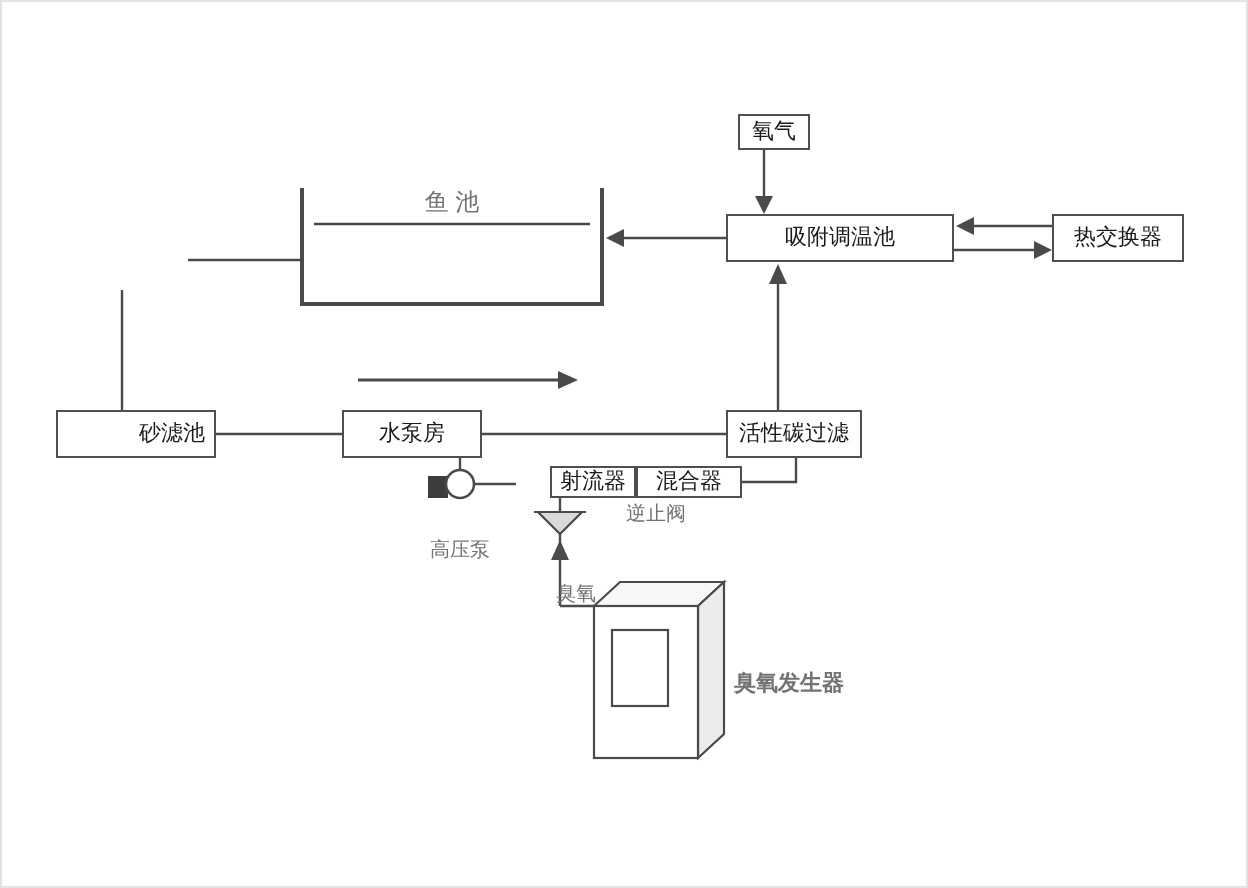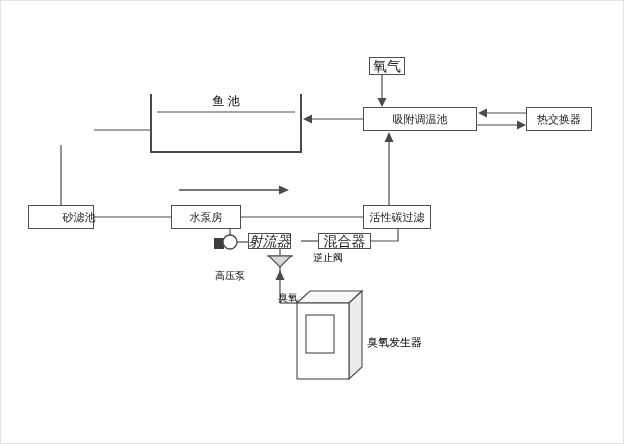--- a/index.html
+++ b/index.html
@@ -24,26 +24,26 @@
     border: 1px solid #4f4f4f;
     background: #ffffff;
     display: flex;
     align-items: center;
     justify-content: center;
     font-size: 11px;
     line-height: 1;
     color: #1a1a1a;
     white-space: nowrap;
   }
-  .small { font-size: 14px; }
+  .small { font-size: 11px; }
   .lbl {
     position: absolute;
     font-size: 10px;
     line-height: 1;
-    color: #000000;
+    color: #737373;
     white-space: nowrap;
   }
   .lbl.center { text-align: center; }
 </style>
 </head>
 <body>
 
 <div id="stage">
 
   <svg id="wires" width="624" height="444" viewBox="0 0 624 444" xmlns="http://www.w3.org/2000/svg">
@@ -101,37 +101,37 @@
       <polygon points="296,302 309,290 361,290 348,302" fill="#f7f7f7"></polygon>
       <polygon points="348,302 361,290 361,366 348,378" fill="#ececec"></polygon>
       <rect x="296" y="302" width="52" height="76" fill="#ffffff"></rect>
       <rect x="305" y="314" width="28" height="38" fill="#ffffff"></rect>
     </g>
   </svg>
 
 
   <div class="lbl center" style="left:150px; top:94px; width:150px; font-size:12px;">鱼 池</div>
 
-  <div class="nbox" style="left:27px;  top:204px; width:66px;  height:24px;padding-left:36px;">砂滤池</div>
+  <div class="nbox" style="left:27px;  top:204px; width:80px;  height:24px;padding-left:36px;">砂滤池</div>
 
   <div class="nbox" style="left:362px; top:204px; width:68px;  height:24px;">活性碳过滤</div>
 
   <div class="nbox" style="left:170px; top:204px; width:70px;  height:24px;">水泵房</div>
 
   <div class="nbox" style="left:362px; top:106px; width:114px; height:24px;">吸附调温池</div>
 
   <div class="nbox" style="left:525px; top:106px; width:66px;  height:24px;">热交换器</div>
 
   <div class="nbox small" style="left:368px; top:56px; width:36px; height:18px;">氧气</div>
 
-  <div class="nbox small" style="left:247px; top:232px; width:43px; height:16px;font-style:italic;">射流器</div>
+  <div class="nbox small" style="left:274px; top:232px; width:43px; height:16px;">射流器</div>
 
   <div class="nbox small" style="left:317px; top:232px; width:53px; height:16px;">混合器</div>
 
   <div class="lbl center" style="left:206px; top:270px; width:46px;">高压泵</div>
 
   <div class="lbl" style="left:312px; top:252px;">逆止阀</div>
 
   <div class="lbl" style="left:253px; top:292px;margin-left:24px;">臭氧</div>
 
-  <div class="lbl" style="left:366px; top:336px; font-size:11px;">臭氧发生器</div>
+  <div class="lbl" style="left:366px; top:336px; font-size:11px;font-weight:bold;">臭氧发生器</div>
 
 </div>
 
 </body></html>

